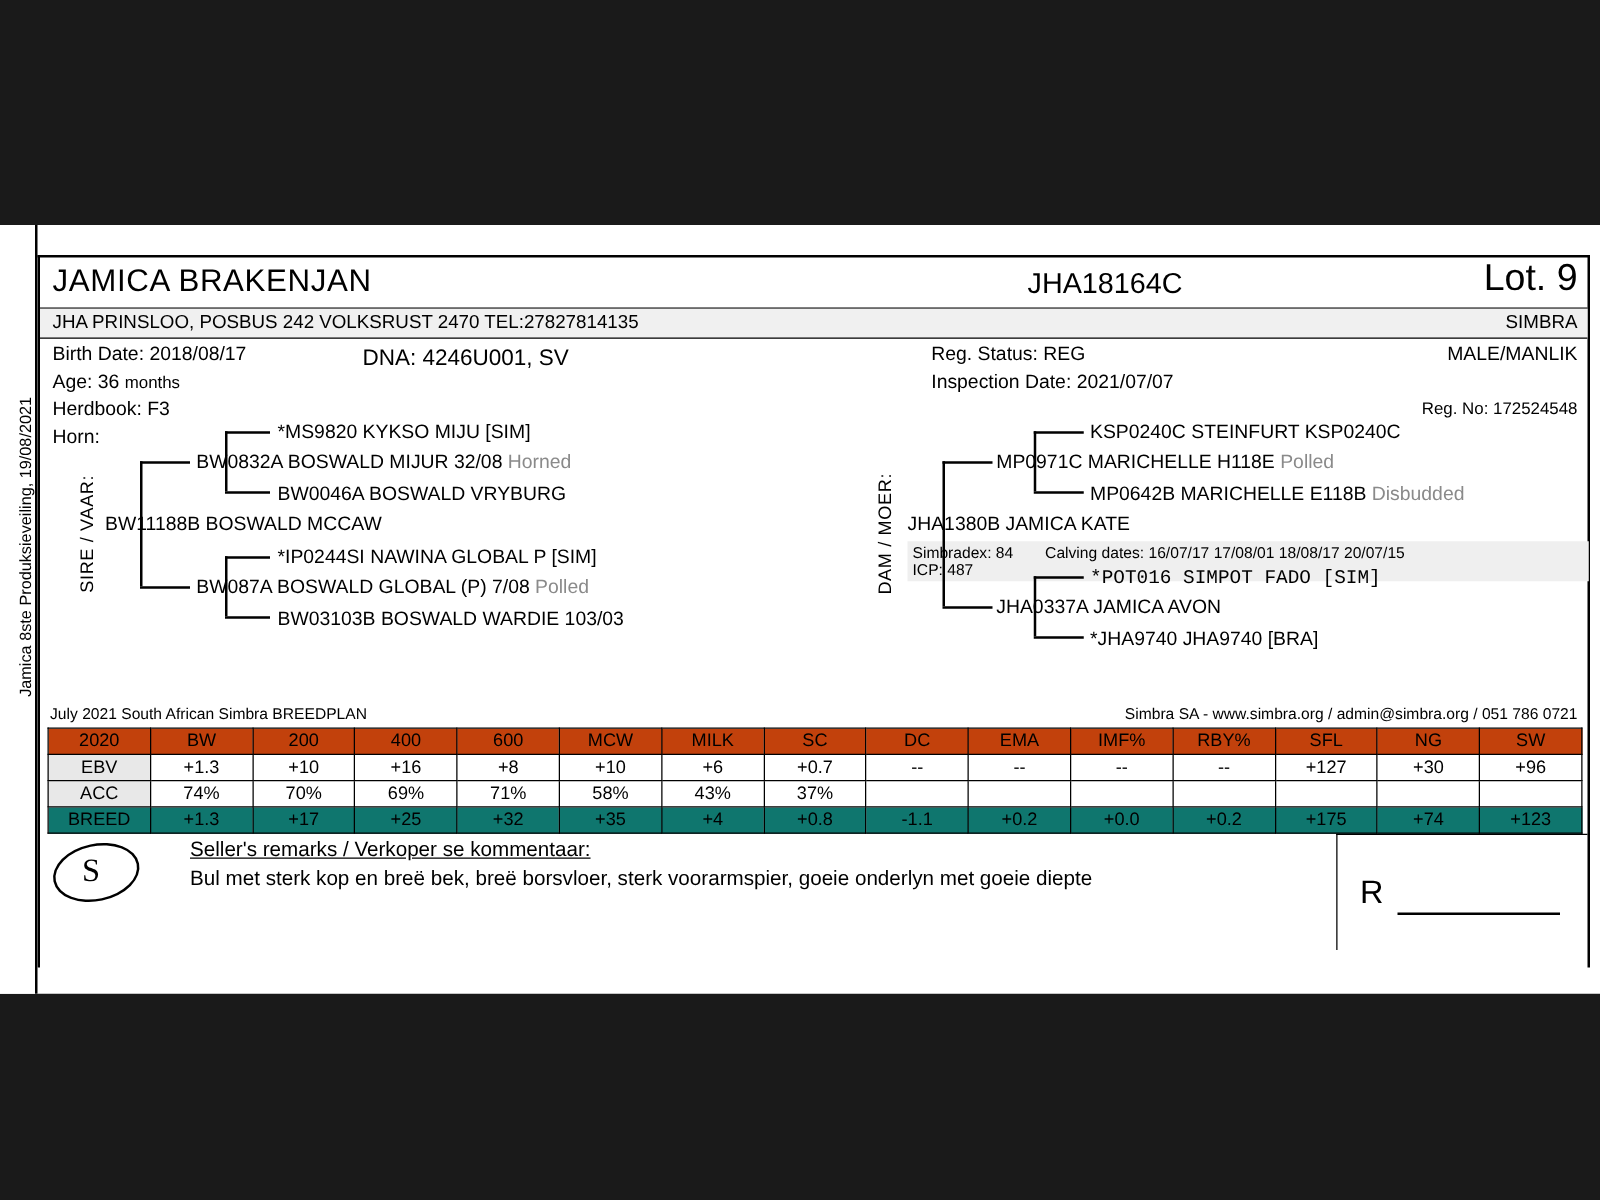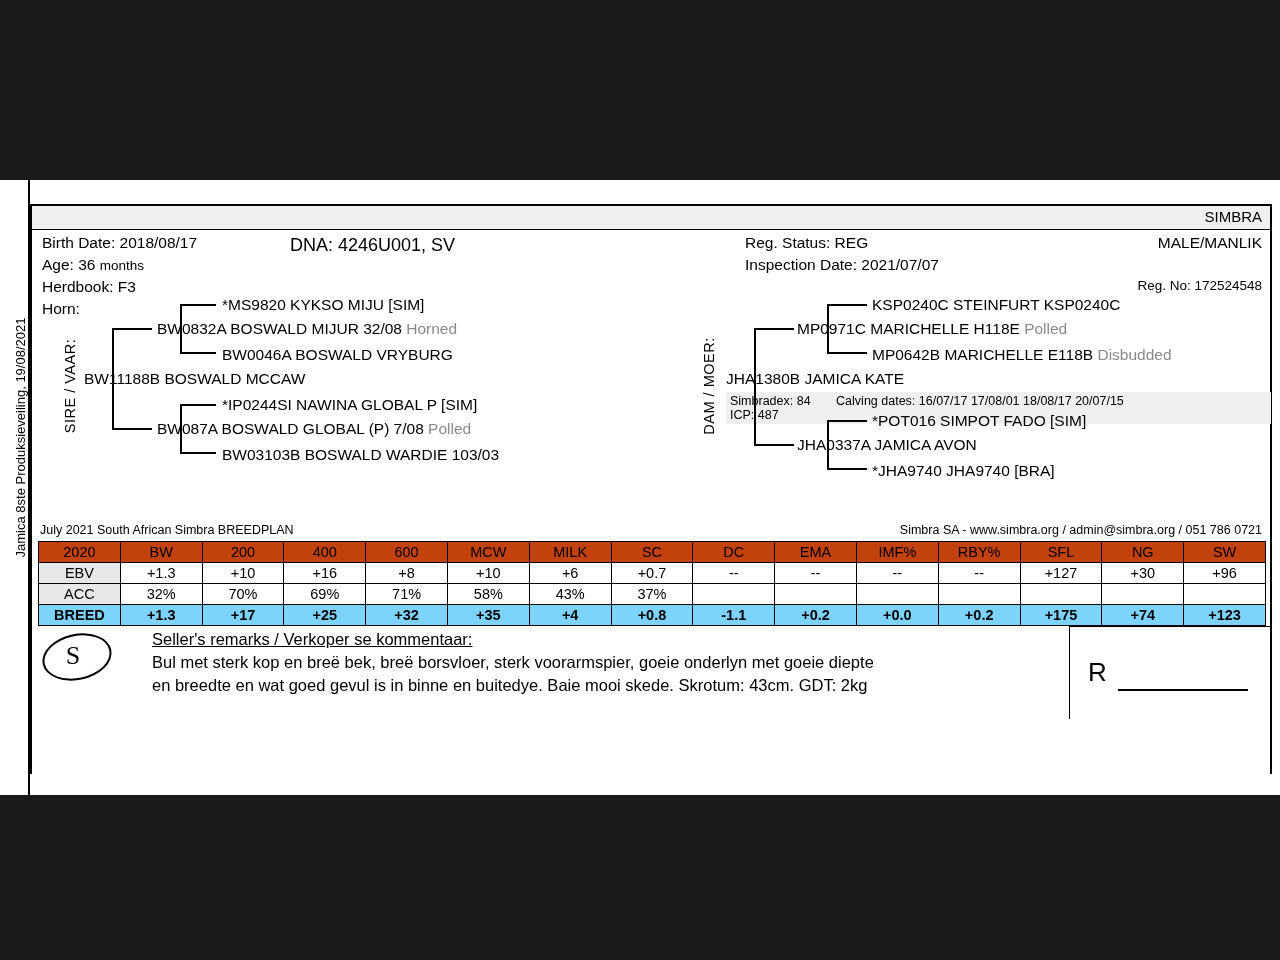--- a/index.html
+++ b/index.html
@@ -166,21 +166,21 @@
     table-layout: fixed;
   }
   table.bp td {
     border: 1.2px solid #000;
     text-align: center;
     height: 20px;
     padding: 0;
   }
   table.bp tr.head td { background: #c2410c; }
   table.bp td.rowlab { background: #e8e8e8; }
-  table.bp tr.breed td { background: #7dd3fc; font-weight: bold; }
+  table.bp tr.breed td { background: #0f766e; font-weight: normal; }
 
   
   .remarks {
     position: relative;
     height: 92px;
     font-size: 16.5px;
   }
   .s-logo {
     position: absolute;
     left: 10px;
@@ -237,22 +237,28 @@
 
 <div id="page">
   <div id="sheet">
 
     <div id="side-strip">
       <div id="side-label">Jamica 8ste Produksieveiling, 19/08/2021</div>
     </div>
 
     <div id="card">
 
+      <div class="hdr-main">
+        <div class="animal-name">JAMICA BRAKENJAN</div>
+        <div class="reg-code">JHA18164C</div>
+        <div class="lot-no">Lot. 9</div>
+      </div>
 
       <div class="hdr-sub">
+        <div class="breeder">JHA PRINSLOO, POSBUS 242 VOLKSRUST 2470 TEL:27827814135</div>
         <div class="breed-name">SIMBRA</div>
       </div>
 
       <div class="details">
         <div class="d-birth">Birth Date: 2018/08/17</div>
         <div class="d-dna">DNA: 4246U001, SV</div>
         <div class="d-age"><span>Age: 36</span> <small>months</small></div>
         <div class="d-herd">Herdbook: F3</div>
         <div class="d-horn">Horn:</div>
         <div class="d-reg">Reg. Status: REG</div>
@@ -297,21 +303,21 @@
             <span style="margin-left:22px;">Calving dates: 16/07/17  17/08/01  18/08/17  20/07/15</span>
           </div>
           <div>ICP: 487</div>
         </div>
 
         <div class="ped-name" style="left:765px; top:12px;"><span>MP0971C MARICHELLE H118E</span> <span class="muted">Polled</span></div>
         <div class="ped-name" style="left:840px; top:-12px;">KSP0240C STEINFURT KSP0240C</div>
         <div class="ped-name" style="left:840px; top:38px;"><span>MP0642B MARICHELLE E118B</span> <span class="muted">Disbudded</span></div>
 
         <div class="ped-name" style="left:765px; top:128px;">JHA0337A JAMICA AVON</div>
-        <div class="ped-name" style="left:840px; top:104px;">*POT016 SIMPOT FADO [SIM]</div>
+        <div class="ped-name" style="left:840px; top:104px;font-family:Liberation Mono, monospace;">*POT016 SIMPOT FADO [SIM]</div>
         <div class="ped-name" style="left:840px; top:154px;">*JHA9740 JHA9740 [BRA]</div>
 
         <div class="line vline" style="left:722px; top:20px; height:116px;"></div>
         <div class="line hline" style="left:722px; top:20px; width:40px;"></div>
         <div class="line hline" style="left:722px; top:136px; width:40px;"></div>
 
         <div class="line vline" style="left:795px; top:-4px; height:48px;"></div>
         <div class="line hline" style="left:795px; top:-4px; width:40px;"></div>
         <div class="line hline" style="left:795px; top:44px; width:40px;"></div>
 
@@ -356,21 +362,21 @@
           <td>--</td>
           <td>--</td>
           <td>--</td>
           <td>--</td>
           <td>+127</td>
           <td>+30</td>
           <td>+96</td>
         </tr>
         <tr>
           <td class="rowlab">ACC</td>
-          <td>32%</td>
+          <td>74%</td>
           <td>70%</td>
           <td>69%</td>
           <td>71%</td>
           <td>58%</td>
           <td>43%</td>
           <td>37%</td>
           <td></td>
           <td></td>
           <td></td>
           <td></td>
@@ -397,21 +403,20 @@
         </tr>
       </tbody>
         </table>
 
       <div class="remarks">
         <div class="s-logo">
             <span>S</span>
           </div>
         <div class="rm-title">Seller's remarks / Verkoper se kommentaar:</div>
         <div class="rm-l1">Bul met sterk kop en breë bek, breë borsvloer, sterk voorarmspier, goeie onderlyn met goeie diepte</div>
-        <div class="rm-l2">en breedte en wat goed gevul is in binne en buitedye. Baie mooi skede. Skrotum: 43cm. GDT: 2kg</div>
         <div class="price-box">
           <div class="price-r">R</div>
           <div class="price-line"></div>
         </div>
       </div>
 
     </div>
   </div>
 </div>
 

